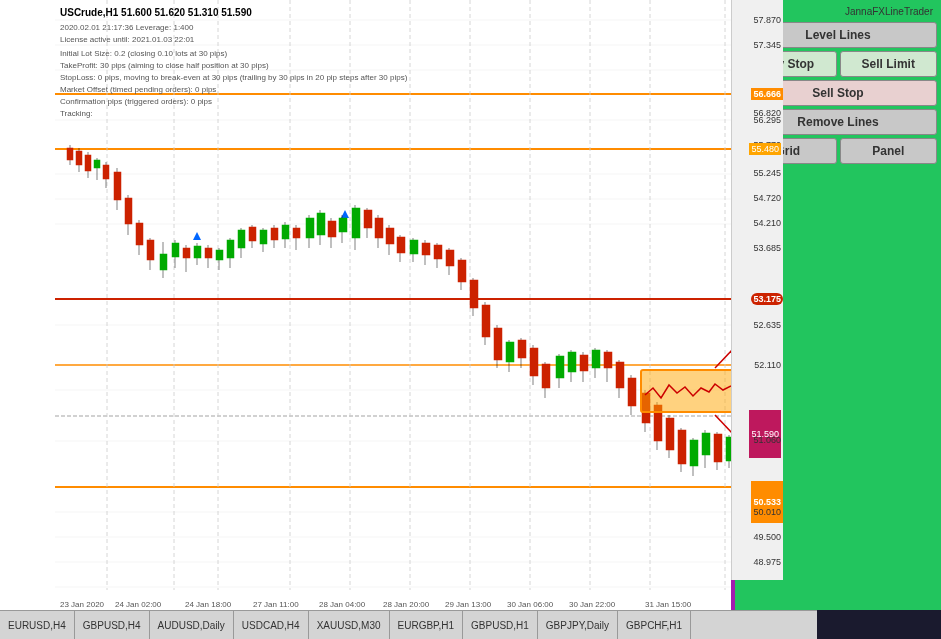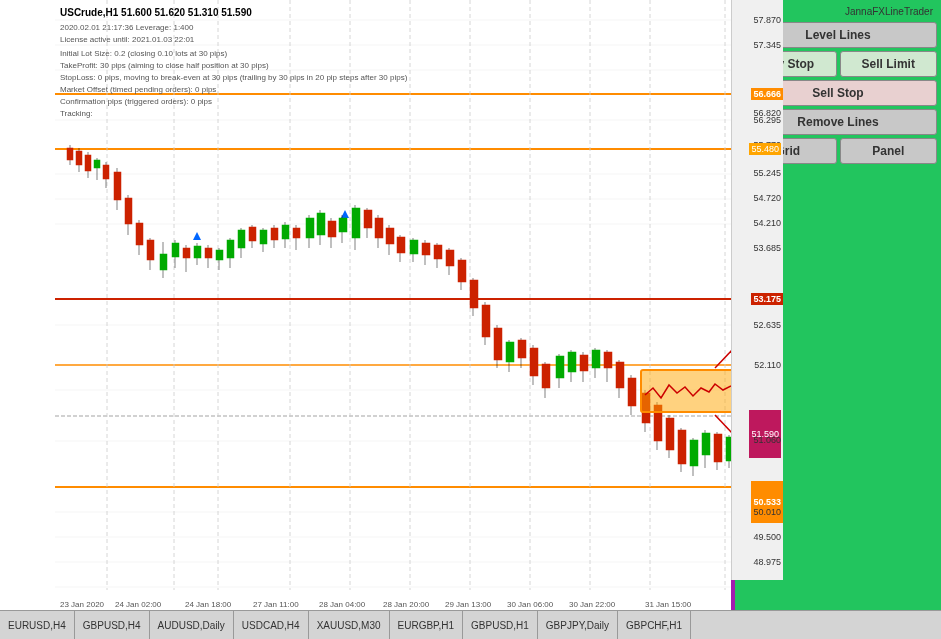--- a/index.html
+++ b/index.html
@@ -86,21 +86,21 @@
       font-size: 9px;
       color: #333;
       white-space: nowrap;
     }
 
     
     #bottom-tabs {
       position: absolute;
       bottom: 0;
       left: 0;
-      width: 941px;
+      width: 817px;
       height: 29px;
       background: #d4d4d4;
       display: flex;
       align-items: center;
       border-top: 1px solid #999;
       overflow: hidden;
     }
 
     .tab-item {
       padding: 4px 8px;
@@ -122,20 +122,21 @@
       background: #FF8C00;
       color: white;
       font-size: 9px;
       font-weight: bold;
       padding: 1px 2px;
       white-space: nowrap;
     }
 
     .price-highlight-red {
       background: #CC0000;
+      border-radius: 6px;
     }
 
     
     #candles-svg {
       position: absolute;
       left: 0; top: 0;
       width: 841px;
       height: 610px;
     }
   </style>

